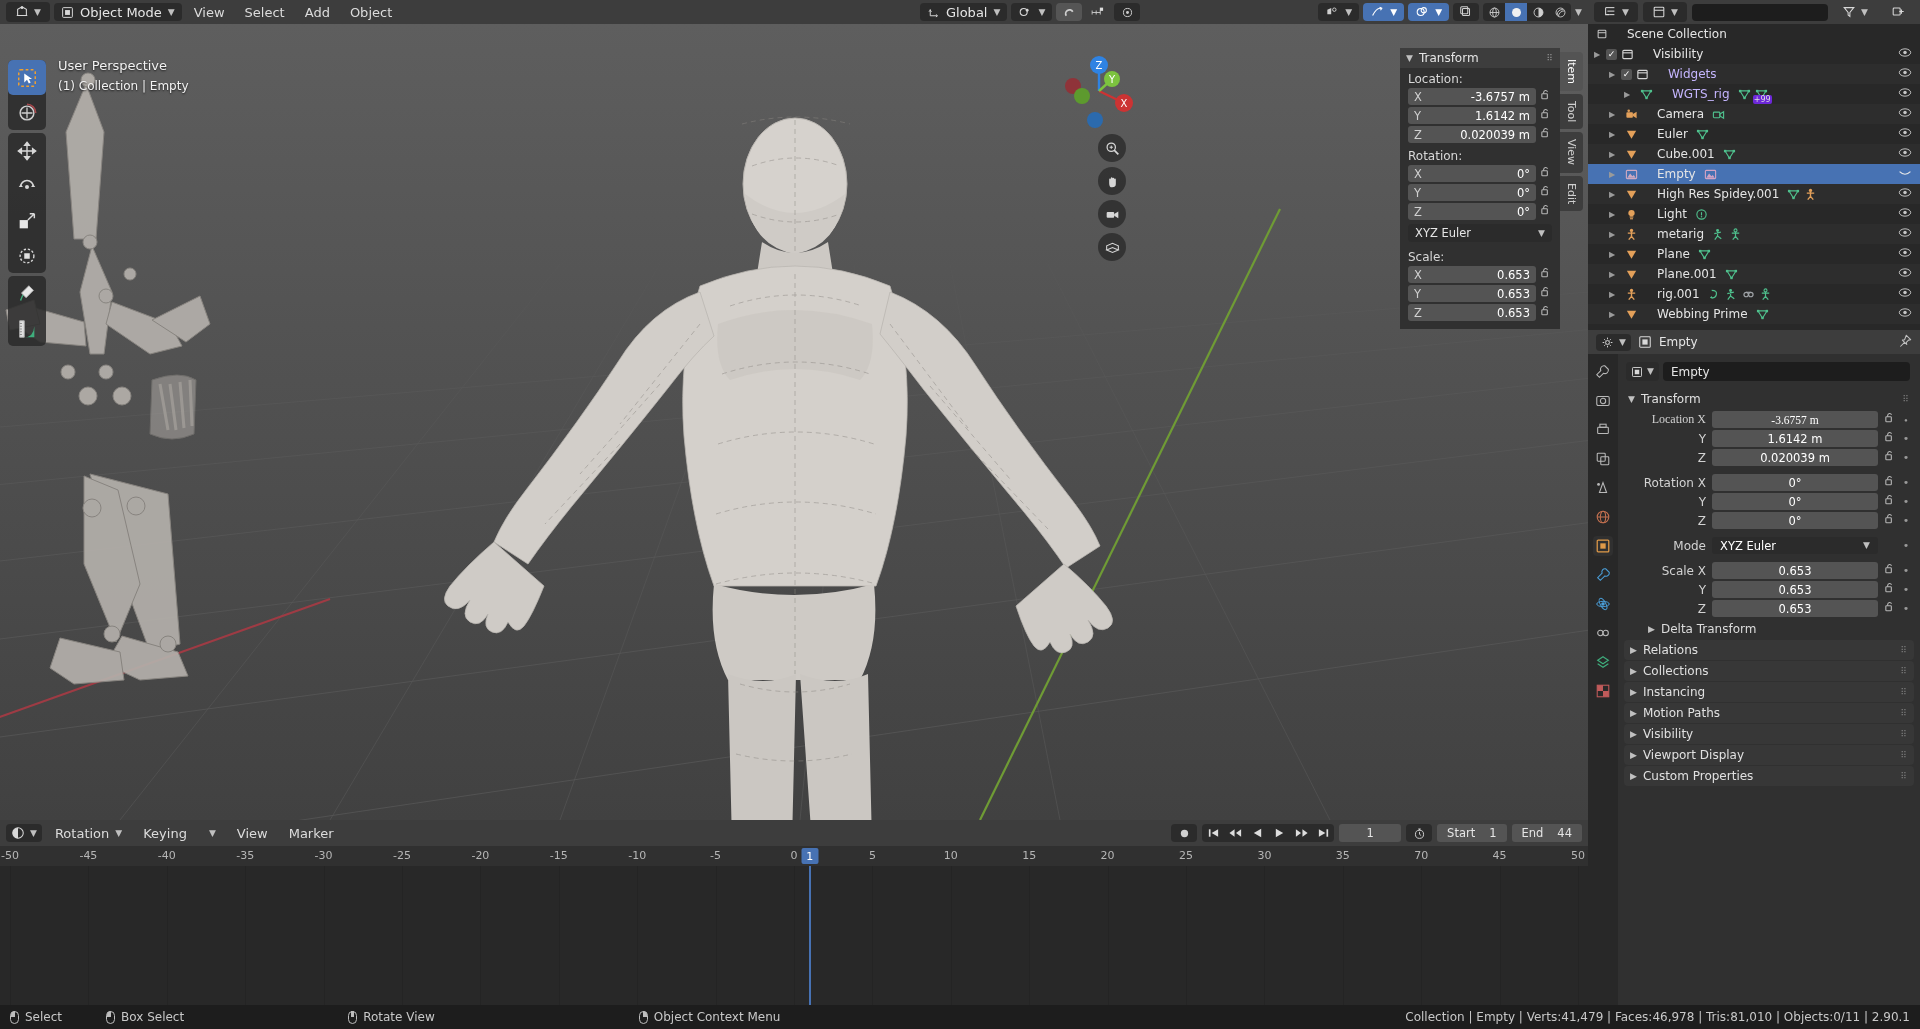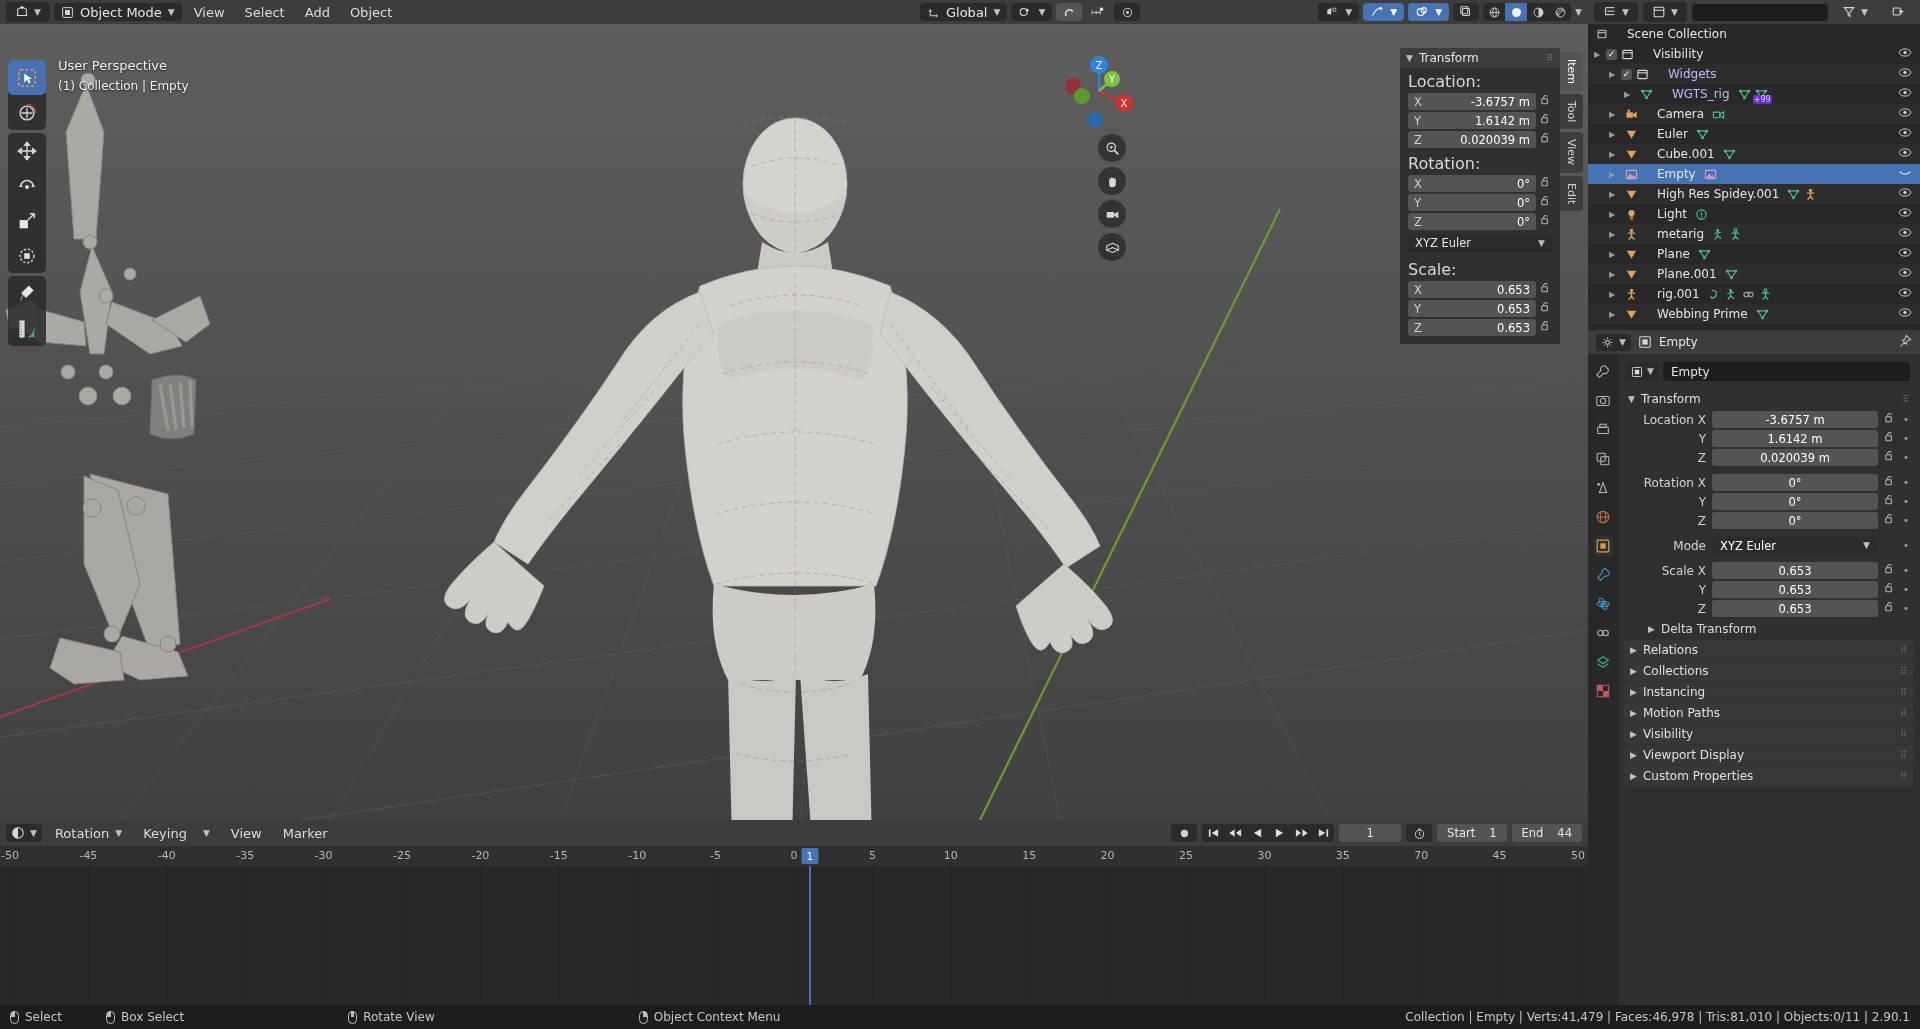--- a/index.html
+++ b/index.html
@@ -52,21 +52,21 @@
      display:flex; flex-direction:column; gap:5px; }
   .navb { width:28px; height:28px; border-radius:50%; background:#2b2b2bcc;
      display:flex; align-items:center; justify-content:center; }
 
   
   .npanel { position:absolute; right:28px; top:24px; width:160px; background:#303030;
      padding-bottom:6px; }
   .np-title { display:flex; align-items:center; gap:6px; height:20px; padding:0 6px;
      background:#3d3d3d; font-size:12px; }
   .np-title .grip { margin-left:auto; color:#8a8a8a; font-size:9px; letter-spacing:1px; }
-  .np-sec { padding:4px 8px 0 8px; font-size:16px; color:#d8d8d8; }
+  .np-sec { padding:4px 8px 0 8px; font-size:12px; color:#d8d8d8; }
   .np-row { display:flex; align-items:center; gap:4px; margin:2px 8px; }
   .np-field { flex:1; height:17px; background:#545454; border-radius:3px;
      display:flex; align-items:center; justify-content:space-between; padding:0 6px; font-size:11.5px; }
   .np-field .k { color:#d0d0d0; }
   .np-field .v { color:#ffffff; }
   .lock { width:12px; }
   .np-drop { margin:4px 8px; height:18px; background:#2b2b2b; border-radius:4px;
      display:flex; align-items:center; padding:0 7px; font-size:11.5px; }
   .np-drop .chev{ margin-left:auto; }
 
@@ -1143,21 +1143,21 @@
         <div class="field">Empty</div>
       </div>
 
       <div class="psec">
         <span class="chev">▼</span>
         <span>Transform</span>
         <span class="grip">⠿</span>
       </div>
 
       <div id="prop-fields">
-          <div class="prow" style="margin-top: 2px;">
+          <div class="prow" style="margin-top: 2px; font-family: Liberation Serif, serif;">
             <span class="lab">Location X</span>
             <span class="fld">-3.6757 m</span>
             <span class="lock"><svg width="11" height="12" viewBox="0 0 12 13">
                 <path d="M4 5 V3.5 a2.2 2.2 0 0 1 4.2 -0.6" fill="none" stroke="#b5b5b5" stroke-width="1.2"></path>
                 <rect x="2" y="5.2" width="6" height="5.4" rx="0.8" fill="none" stroke="#b5b5b5" stroke-width="1.2"></rect>
               </svg></span>
             <span class="dot">•</span>
           </div>
           <div class="prow" style="margin-top: 2px;">
             <span class="lab">Y</span>
@@ -1290,21 +1290,21 @@
         <svg width="14" height="14" viewBox="0 0 16 16">
             <circle cx="8" cy="8" r="6" fill="none" stroke="#d8d8d8" stroke-width="1.2"></circle>
             <path d="M8 2 A6 6 0 0 0 8 14Z" fill="#d8d8d8"></path>
           </svg>
         <span class="chev">▼</span>
       </div>
       <div class="menu-item" style="display:flex;gap:6px;align-items:center">
         <span>Rotation</span>
         <span class="chev">▼</span>
       </div>
-      <div class="menu-item" style="display:flex;gap:16px;align-items:center">
+      <div class="menu-item" style="display:flex;gap:22px;align-items:center">
         <span>Keying</span>
         <span class="chev">▼</span>
       </div>
       <div class="menu-item">View</div>
       <div class="menu-item">Marker</div>
       <div class="spacer"></div>
 
       <div class="icobox">
         <svg width="11" height="11" viewBox="0 0 12 12">
             <circle cx="6" cy="6" r="4" fill="#d0d0d0"></circle>

